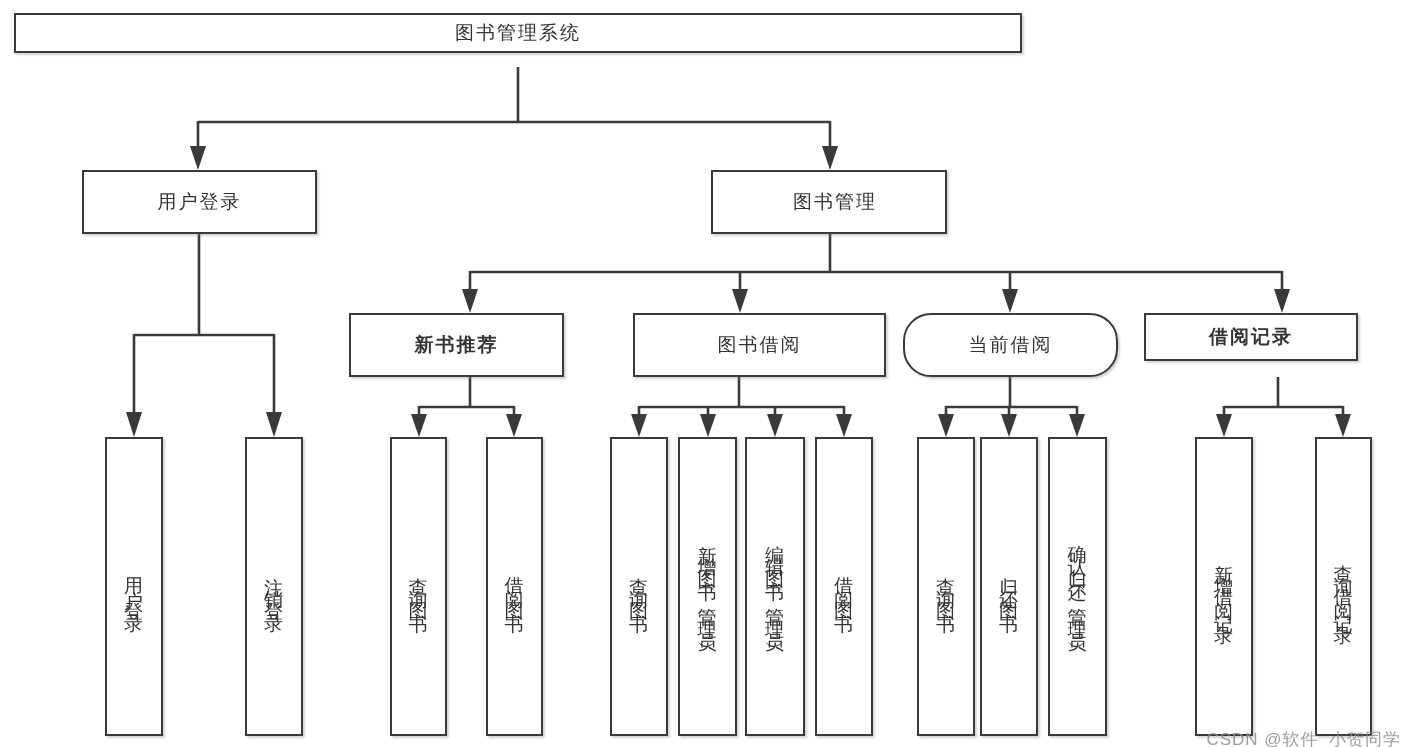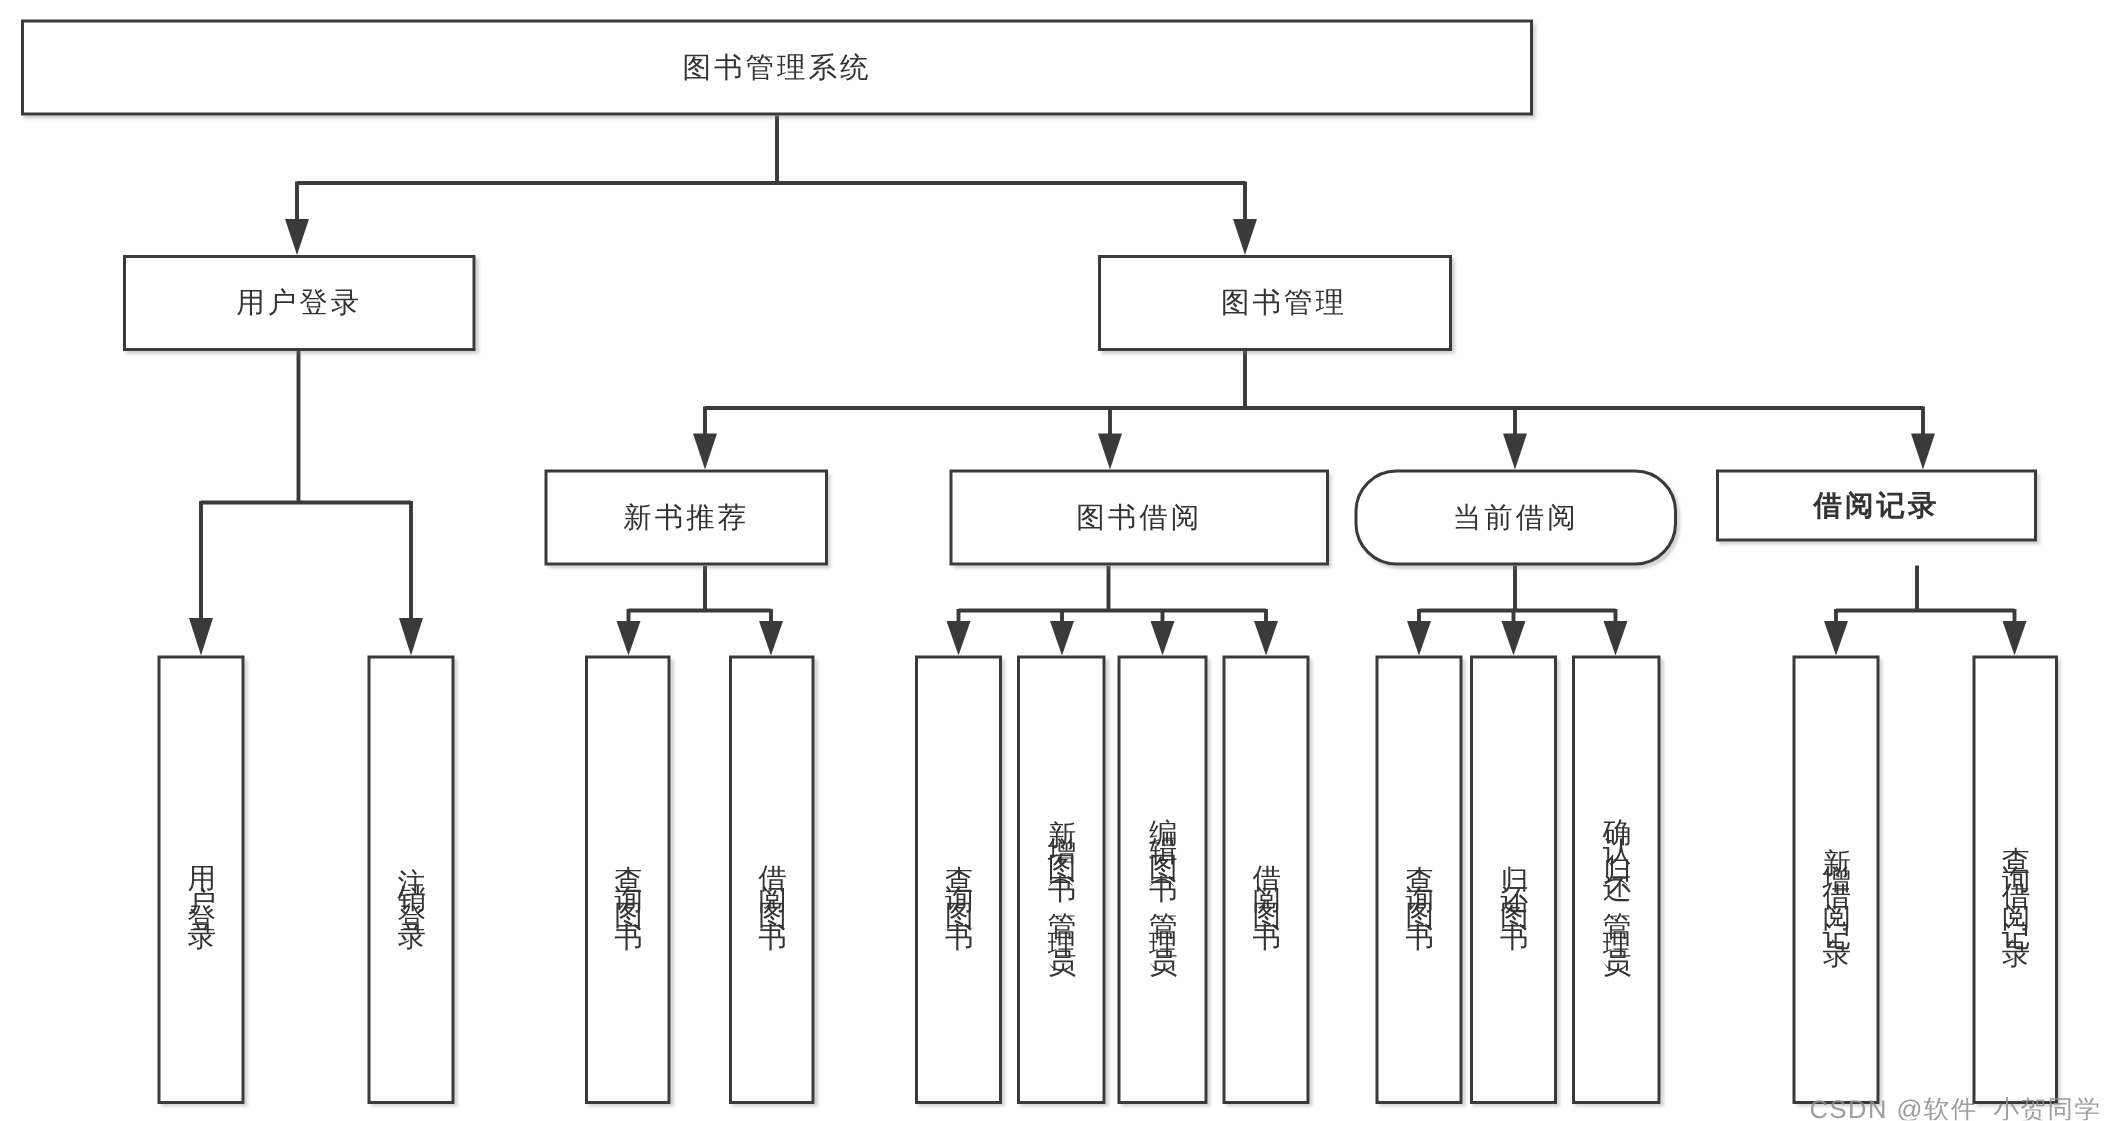--- a/index.html
+++ b/index.html
@@ -96,32 +96,32 @@
     <path d="M1010 377 V407 M946 407 H1077 M946 406 V418 M1009 406 V418 M1077 406 V418"></path>
     <polygon points="938,414 954,414 946,437"></polygon>
     <polygon points="1001,414 1017,414 1009,437"></polygon>
     <polygon points="1069,414 1085,414 1077,437"></polygon>
 
     <path d="M1278 377 V407 M1224 407 H1343 M1224 406 V418 M1343 406 V418"></path>
     <polygon points="1216,414 1232,414 1224,437"></polygon>
     <polygon points="1335,414 1351,414 1343,437"></polygon>
   </svg>
 
-  <div class="box" style="left:14px; top:13px; width:1008px; height:64px;">
+  <div class="box" style="left:14px; top:13px; width:1008px; height:40px;">
     <span class="lbl">图书管理系统</span>
   </div>
 
   <div class="box" style="left:82px; top:170px; width:235px; height:64px;">
     <span class="lbl">用户登录</span>
   </div>
-  <div class="box" style="left:732px; top:170px; width:236px; height:64px;padding-left:12px;">
+  <div class="box" style="left:711px; top:170px; width:236px; height:64px;padding-left:12px;">
     <span class="lbl">图书管理</span>
   </div>
 
-  <div class="box" style="left:363px; top:313px; width:189px; height:64px;">
+  <div class="box" style="left:349px; top:313px; width:215px; height:64px;font-weight:bold;">
     <span class="lbl">新书推荐</span>
   </div>
   <div class="box" style="left:633px; top:313px; width:253px; height:64px;">
     <span class="lbl">图书借阅</span>
   </div>
   <div class="box" style="left:903px; top:313px; width:215px; height:64px;border-radius:28px;">
     <span class="lbl">当前借阅</span>
   </div>
   <div class="box" style="left:1144px; top:313px; width:214px; height:48px;font-weight:bold;">
     <span class="lbl">借阅记录</span>

